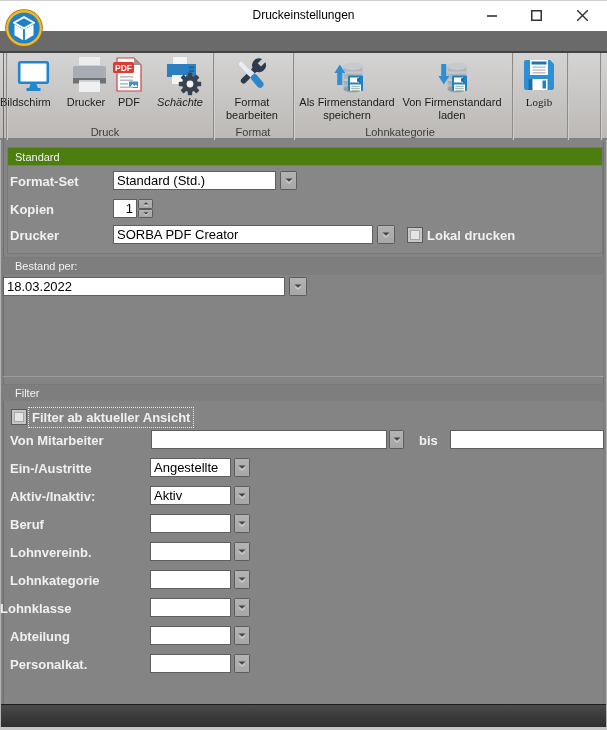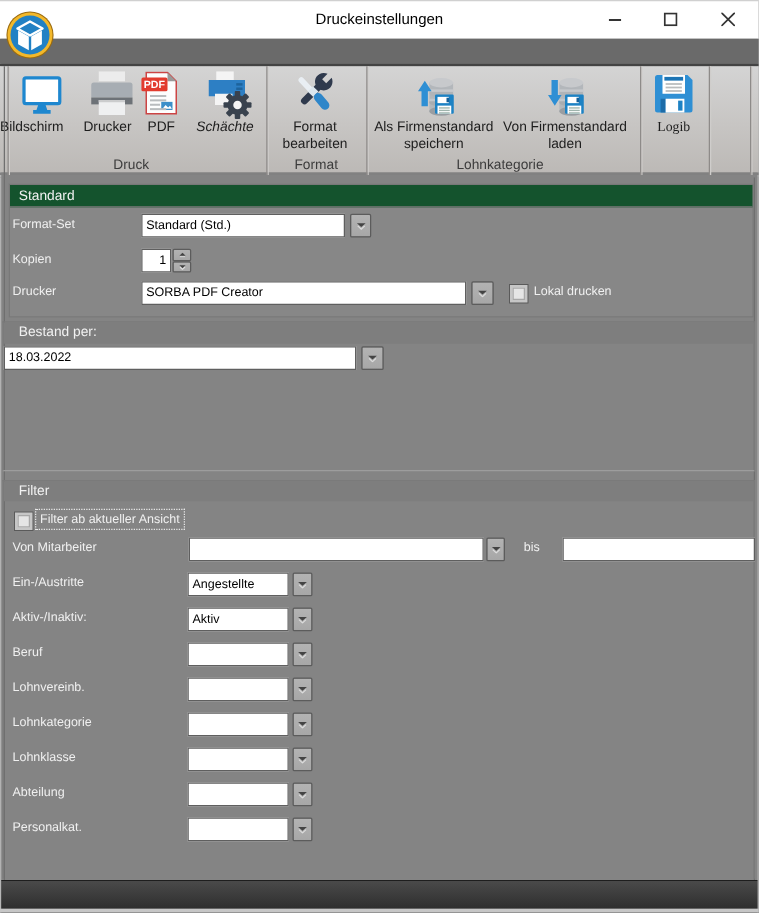--- a/index.html
+++ b/index.html
@@ -22,23 +22,23 @@
 .sep { top:52.5px; width:1px; height:87.5px; background:#8e8b89; box-shadow:1px 0 0 #cfcdcb; }
 .grouplabel { top:126px; font-size:11px; color:#3c3c3c; text-align:center; }
 .btnlabel { font-size:11px; color:#1d1d1d; text-align:center; line-height:12.5px; }
 
 
 #page { left:0; top:142px; width:607px; height:562px; background:#848484; border-left:1px solid #b2b2b2; border-right:1px solid #b2b2b2; }
 .edgeL { left:3px; top:53px; width:1px; height:651px; background:#6f6f6f; }
 .edgeR { left:603px; top:142px; width:1px; height:562px; background:#6f6f6f; }
 
 .groupbox { border:1px solid #787878; }
-.grouphdr { background:#14532d; color:#f2f2f2; font-size:11px; }
-.lbl { font-size:10px; color:#f0f0f0; }
-.field { background:#ffffff; border:1px solid #5f5f5f; font-size:10px; color:#000; padding:2px 3px; line-height:13px; }
+.grouphdr { background:#4d7c0f; color:#f2f2f2; font-size:11px; }
+.lbl { font-size:13px; color:#f0f0f0;font-weight:bold; }
+.field { background:#ffffff; border:1px solid #5f5f5f; font-size:13px; color:#000; padding:2px 3px; line-height:13px; }
 .ddbtn { background:linear-gradient(#b3b3b3,#a7a7a7); border:1px solid #5c5c5c; border-radius:1.5px;
   display:flex; align-items:center; justify-content:center; }
 
 
 #bottombar { left:1px; top:704px; width:605px; height:23px; background:linear-gradient(#4a4a4a,#2e2e2e); border-top:1px solid #1e1e1e; }
 #bottomstrip { left:0; top:727px; width:607px; height:3px; background:#c6c6c6; }
 </style>
 </head>
 <body>
 
@@ -344,21 +344,21 @@
 
 <div class="abs lbl" style="left:10px; top:573px;">Lohnkategorie</div>
 <div class="abs field" style="left:150px; top:570px; width:81px; height:19px;"></div>
 <div class="abs ddbtn" style="left:234px; top:570px; width:16px; height:19px;">
   <svg width="8" height="6">
       <polygon points="0.5,0.5 7.5,0.5 4,3.6" fill="#434343"></polygon>
       <polyline points="1.2,2.7 4,5.3 6.8,2.7" fill="none" stroke="#dcdcdc" stroke-width="1"></polyline>
     </svg>
 </div>
 
-<div class="abs lbl" style="left:10px; top:601px;">Lohnklasse</div>
+<div class="abs lbl" style="left:0; top:601px;">Lohnklasse</div>
 <div class="abs field" style="left:150px; top:598px; width:81px; height:19px;"></div>
 <div class="abs ddbtn" style="left:234px; top:598px; width:16px; height:19px;">
   <svg width="8" height="6">
       <polygon points="0.5,0.5 7.5,0.5 4,3.6" fill="#434343"></polygon>
       <polyline points="1.2,2.7 4,5.3 6.8,2.7" fill="none" stroke="#dcdcdc" stroke-width="1"></polyline>
     </svg>
 </div>
 
 <div class="abs lbl" style="left:10px; top:629px;">Abteilung</div>
 <div class="abs field" style="left:150px; top:626px; width:81px; height:19px;"></div>

